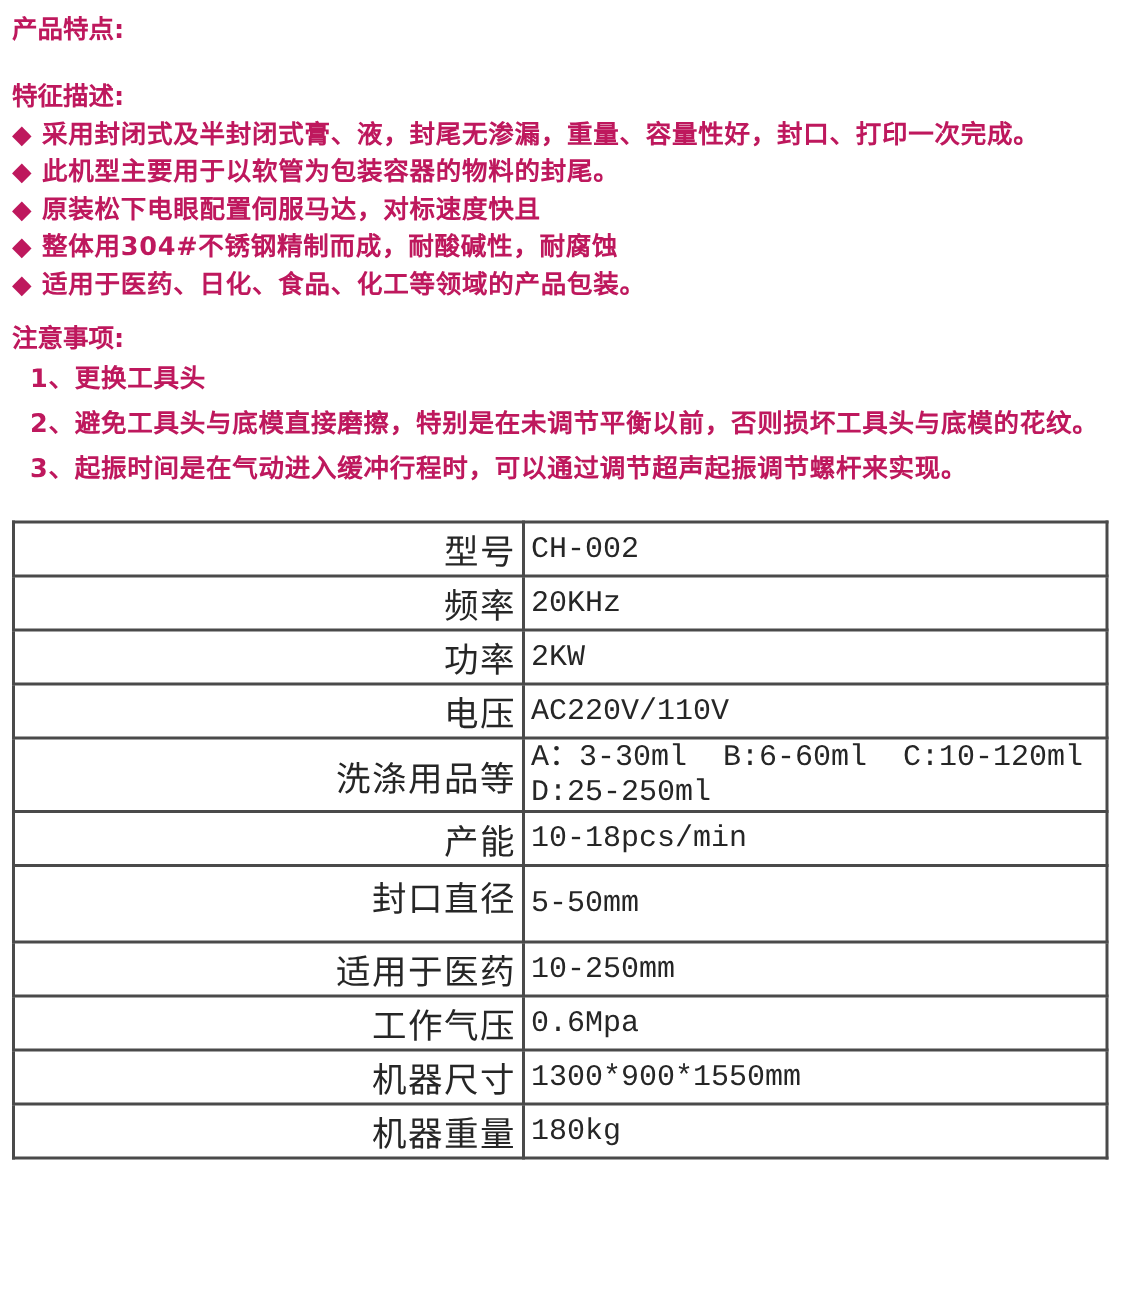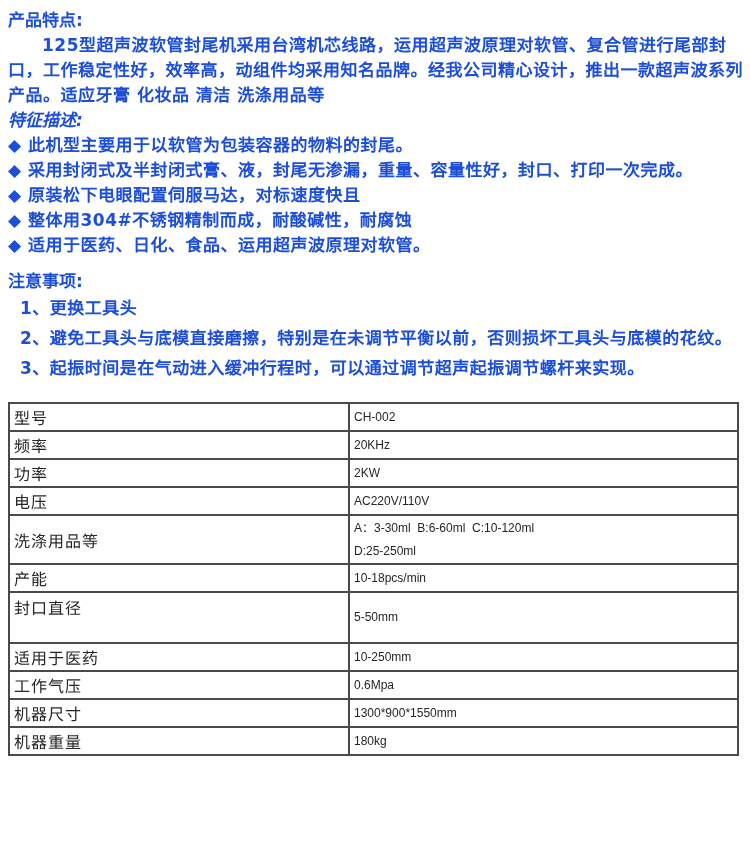--- a/index.html
+++ b/index.html
@@ -16,37 +16,37 @@
     padding: 8px 6px 0 8px;
     overflow: hidden;
     color: #3b3b3b;
   }
   
   .top-text {
     font-family: "DejaVu Sans", "Liberation Sans", sans-serif;
     font-weight: 700;
     font-size: 17px;
     line-height: 25px;
-    color: #1d4ed8;
+    color: #be185d;
   }
   .sec-heading {
     margin: 0;
     font-size: 17px;
     font-weight: 700;
   }
   .para {
     margin: 0;
     text-indent: 2em;
     letter-spacing: 0.5px;
   }
   .bullets p {
     margin: 0;
     letter-spacing: 0.5px;
   }
-  .desc-heading { margin-top: 0; font-style: italic; }
+  .desc-heading { margin-top: 20px; }
   .notes-heading { margin-top: 11px; }
   .notes p {
     margin: 0 0 2px 12px;
     line-height: 28px;
     letter-spacing: 0.5px;
   }
   
   table.specs {
     border-collapse: collapse;
     table-layout: fixed;
@@ -58,49 +58,49 @@
   table.specs td {
     border: 2px solid #4a4a4a;
     padding: 0 4px;
     height: 26px;
     vertical-align: middle;
     overflow: hidden;
   }
   td.spec-label {
     width: 330px;
     font-family: "Liberation Serif", "DejaVu Serif", serif;
-    font-size: 16px;
+    font-size: 23px;
     letter-spacing: 1px;
+    text-align: right;
   }
   td.spec-value {
-    font-family: Liberation Sans, sans-serif;
-    font-size: 12px;
+    font-family: Liberation Mono, monospace;
+    font-size: 20px;
     white-space: pre-wrap;
     line-height: 23px;
   }
   tr.tall td { height: 47px; }
   tr.label-top td.spec-label { vertical-align: top; padding-top: 2px; }
 </style>
 </head>
 <body>
 
 <div class="page">
 
   <div class="top-text">
 
     <h3 class="sec-heading">产品特点:</h3>
-    <p class="para">125型超声波软管封尾机采用台湾机芯线路，运用超声波原理对软管、复合管进行尾部封口，工作稳定性好，效率高，动组件均采用知名品牌。经我公司精心设计，推出一款超声波系列产品。适应牙膏 化妆品 清洁 洗涤用品等</p>
 
     <h3 class="sec-heading desc-heading">特征描述:</h3>
     <div class="bullets">
+      <p>◆ 采用封闭式及半封闭式膏、液，封尾无渗漏，重量、容量性好，封口、打印一次完成。</p>
       <p>◆ 此机型主要用于以软管为包装容器的物料的封尾。</p>
-      <p>◆ 采用封闭式及半封闭式膏、液，封尾无渗漏，重量、容量性好，封口、打印一次完成。</p>
       <p>◆ 原装松下电眼配置伺服马达，对标速度快且</p>
       <p>◆ 整体用304#不锈钢精制而成，耐酸碱性，耐腐蚀</p>
-      <p>◆ 适用于医药、日化、食品、运用超声波原理对软管。</p>
+      <p>◆ 适用于医药、日化、食品、化工等领域的产品包装。</p>
     </div>
 
     <h3 class="sec-heading notes-heading">注意事项:</h3>
     <div class="notes">
       <p>1、更换工具头</p>
       <p>2、避免工具头与底模直接磨擦，特别是在未调节平衡以前，否则损坏工具头与底模的花纹。</p>
       <p>3、起振时间是在气动进入缓冲行程时，可以通过调节超声起振调节螺杆来实现。</p>
     </div>
 
   </div>

